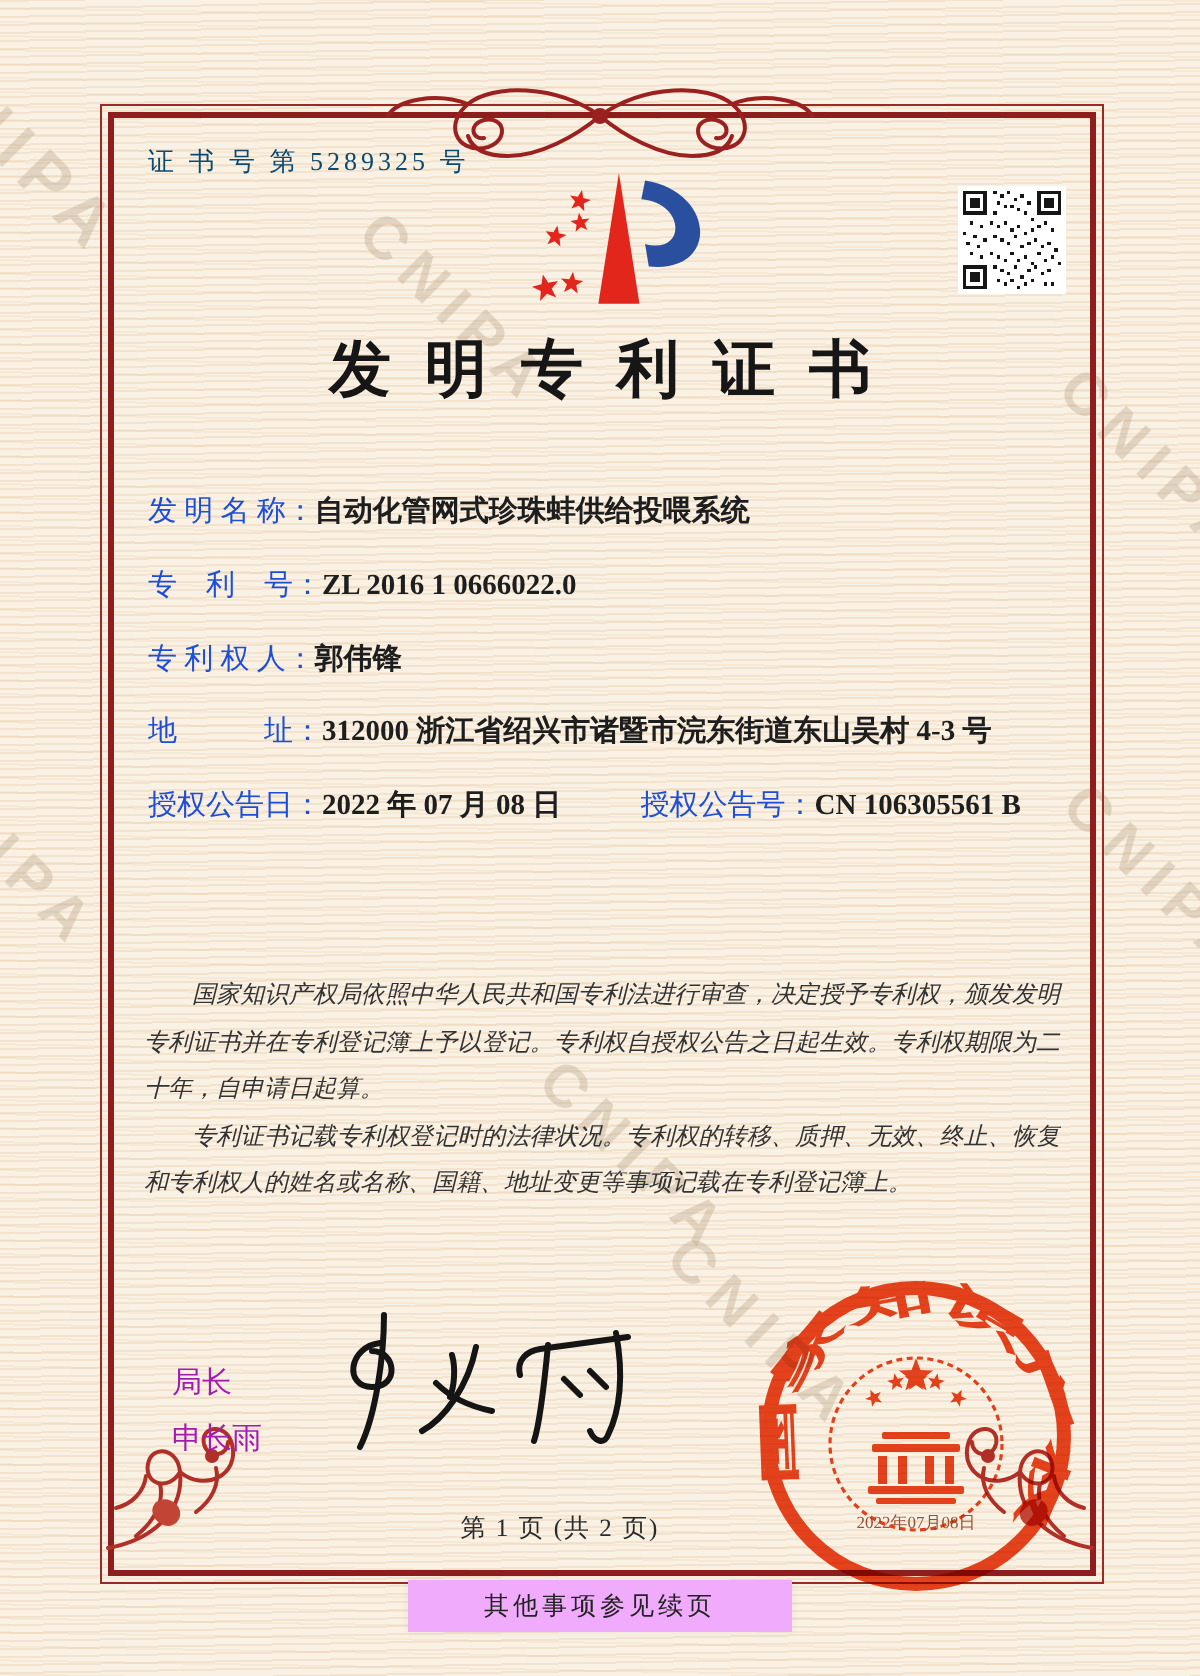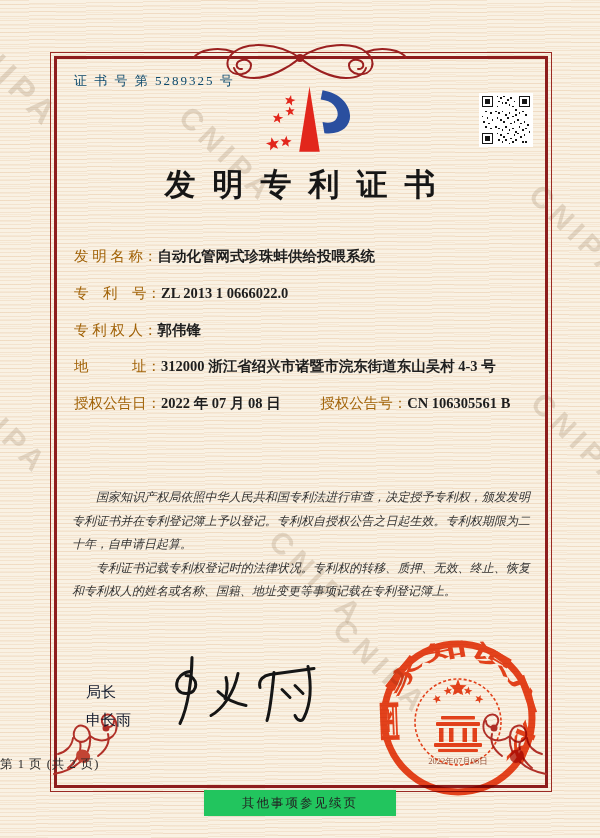--- a/index.html
+++ b/index.html
@@ -31,36 +31,36 @@
   .corner.br{left:460px;top:676px;transform:scaleX(-1);}
   .cert-no{position:absolute;left:74px;top:72px;z-index:4;font-size:13px;letter-spacing:2px;color:#0c4a6e;}
   .logo{position:absolute;left:246px;top:84px;width:112px;height:76px;z-index:4;}
   .qr{position:absolute;left:479px;top:93px;width:54px;height:54px;z-index:4;}
   .title{
     position:absolute;left:0;right:0;top:164px;z-index:4;text-align:center;
     font-size:31px;font-weight:bold;letter-spacing:17px;text-indent:17px;color:#161616;
   }
   .fields{position:absolute;left:74px;top:238px;width:460px;z-index:4;font-size:14.5px;}
   .frow{height:36.8px;line-height:36.8px;white-space:nowrap;}
-  .flabel{color:#a16207;}
+  .flabel{color:#1d4ed8;}
   .fvalue{color:#1e1e1e;font-weight:bold;}
   .grant-no{margin-left:36px;}
   .paras{
     position:absolute;left:72px;width:458px;top:486px;z-index:4;
     font-size:12px;line-height:23.5px;color:#333;text-align:justify;font-style:italic;
   }
   .paras p{margin:0;text-indent:2em;}
-  .signer{position:absolute;left:86px;top:678px;z-index:4;font-size:15px;line-height:28px;color:#0f172a;
+  .signer{position:absolute;left:86px;top:678px;z-index:4;font-size:15px;line-height:28px;color:#a21caf;
     font-family:"Liberation Sans","DejaVu Sans",sans-serif;}
   .signature{position:absolute;left:156px;top:652px;width:170px;height:88px;z-index:4;}
   .seal{position:absolute;left:378px;top:638px;width:160px;height:160px;z-index:5;mix-blend-mode:multiply;opacity:.93;}
-  .page-num{position:absolute;left:0;width:560px;top:756px;z-index:4;text-align:left;font-size:12.5px;color:#2a2a2a;letter-spacing:1px;}
+  .page-num{position:absolute;left:0;width:560px;top:756px;z-index:4;text-align:center;font-size:12.5px;color:#2a2a2a;letter-spacing:1px;}
   .note-box{
     position:absolute;left:204px;top:790px;width:192px;height:26px;z-index:6;
-    background:#22c55e;text-align:center;line-height:26px;font-size:12.5px;color:#222;letter-spacing:2px;
+    background:#f0abfc;text-align:center;line-height:26px;font-size:12.5px;color:#222;letter-spacing:2px;
     box-shadow:0 0 4px rgba(0,0,0,.06);
   }
 </style>
 </head>
 <body>
 
 <div class="page">
 
   <div class="wm" style="left:-26px;top:14px;font-size:34px;">CNIPA</div>
   <div class="wm" style="left:196px;top:100px;">CNIPA</div>
@@ -140,21 +140,21 @@
     </g>
   </svg>
 
   <div class="title">发明专利证书</div>
 
   <div class="fields">
     <div class="frow">
       <span class="flabel">发 明 名 称：</span><span class="fvalue">自动化管网式珍珠蚌供给投喂系统</span>
     </div>
     <div class="frow">
-      <span class="flabel">专　利　号：</span><span class="fvalue">ZL 2013 1 0666022.0</span>
+      <span class="flabel">专　利　号：</span><span class="fvalue">ZL 2016 1 0666022.0</span>
     </div>
     <div class="frow">
       <span class="flabel">专 利 权 人：</span><span class="fvalue">郭伟锋</span>
     </div>
     <div class="frow">
       <span class="flabel">地　　　址：</span><span class="fvalue">312000 浙江省绍兴市诸暨市浣东街道东山吴村 4-3 号</span>
     </div>
     <div class="frow">
       <span><span class="flabel">授权公告日：</span><span class="fvalue">2022 年 07 月 08 日</span></span>
       <span class="grant-no"><span class="flabel">授权公告号：</span><span class="fvalue">CN 106305561 B</span></span>

